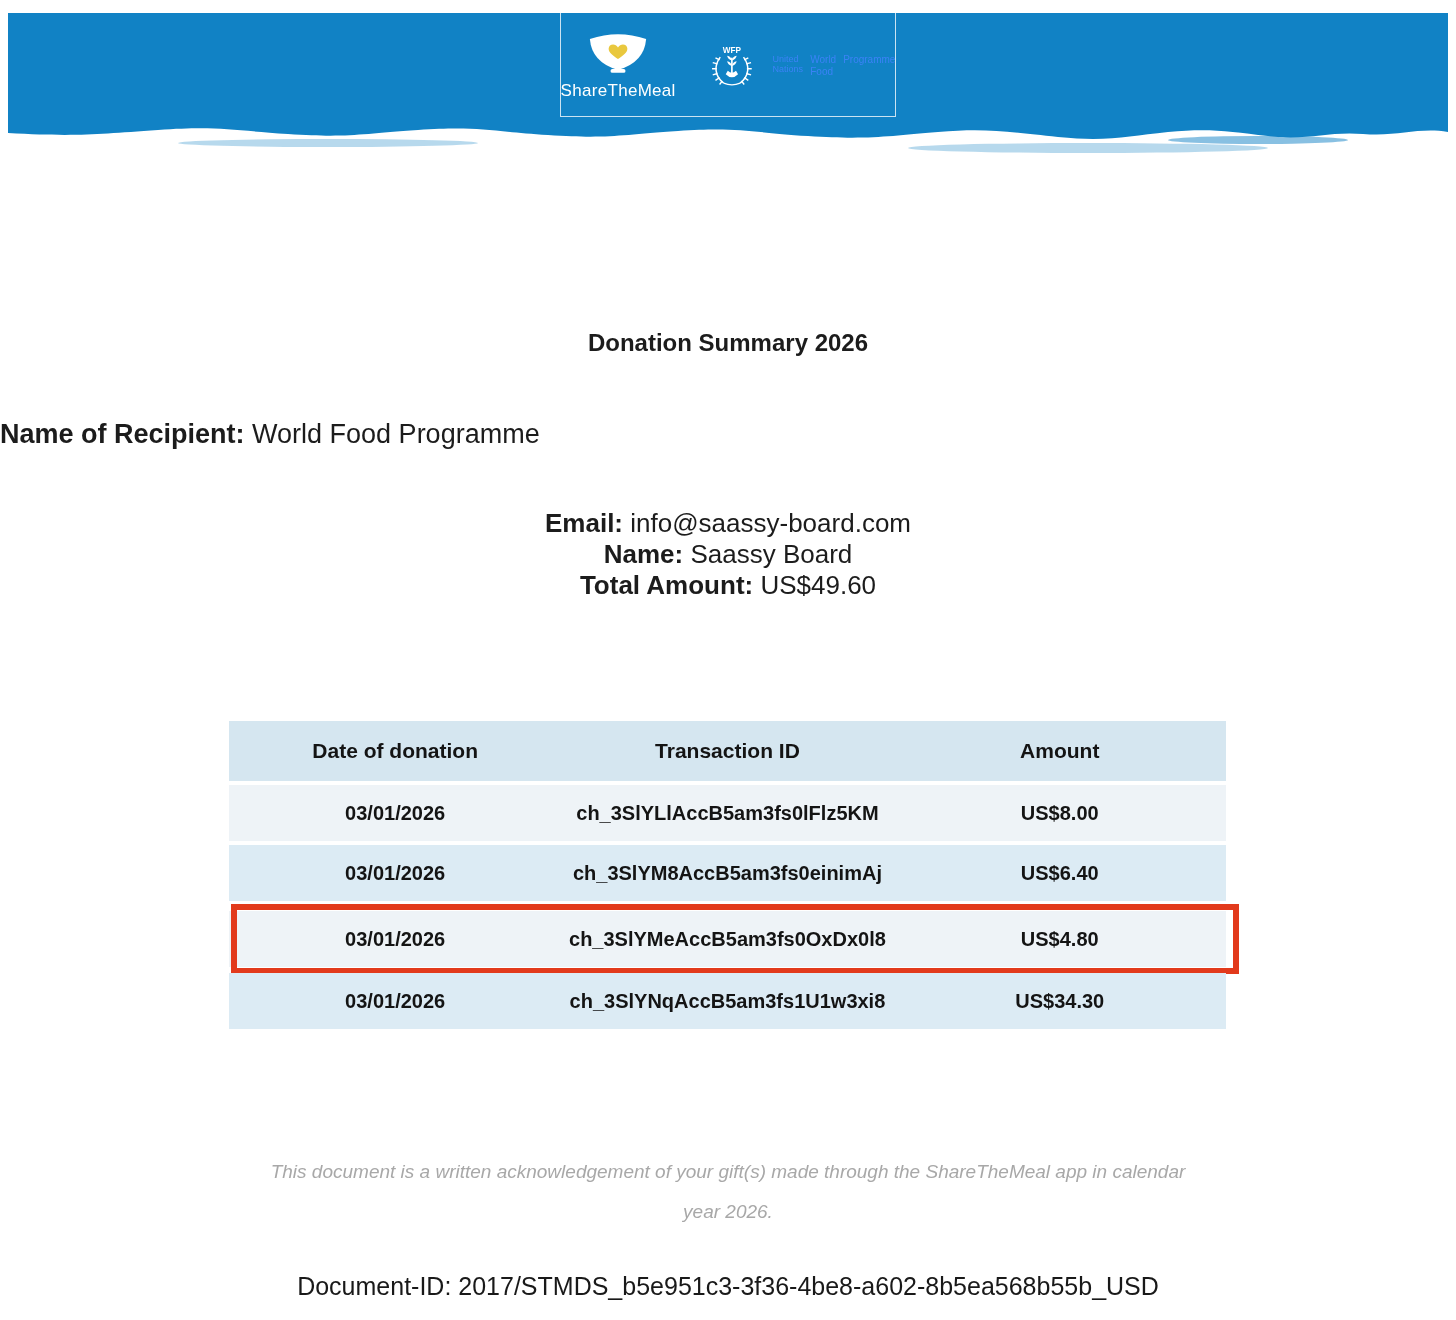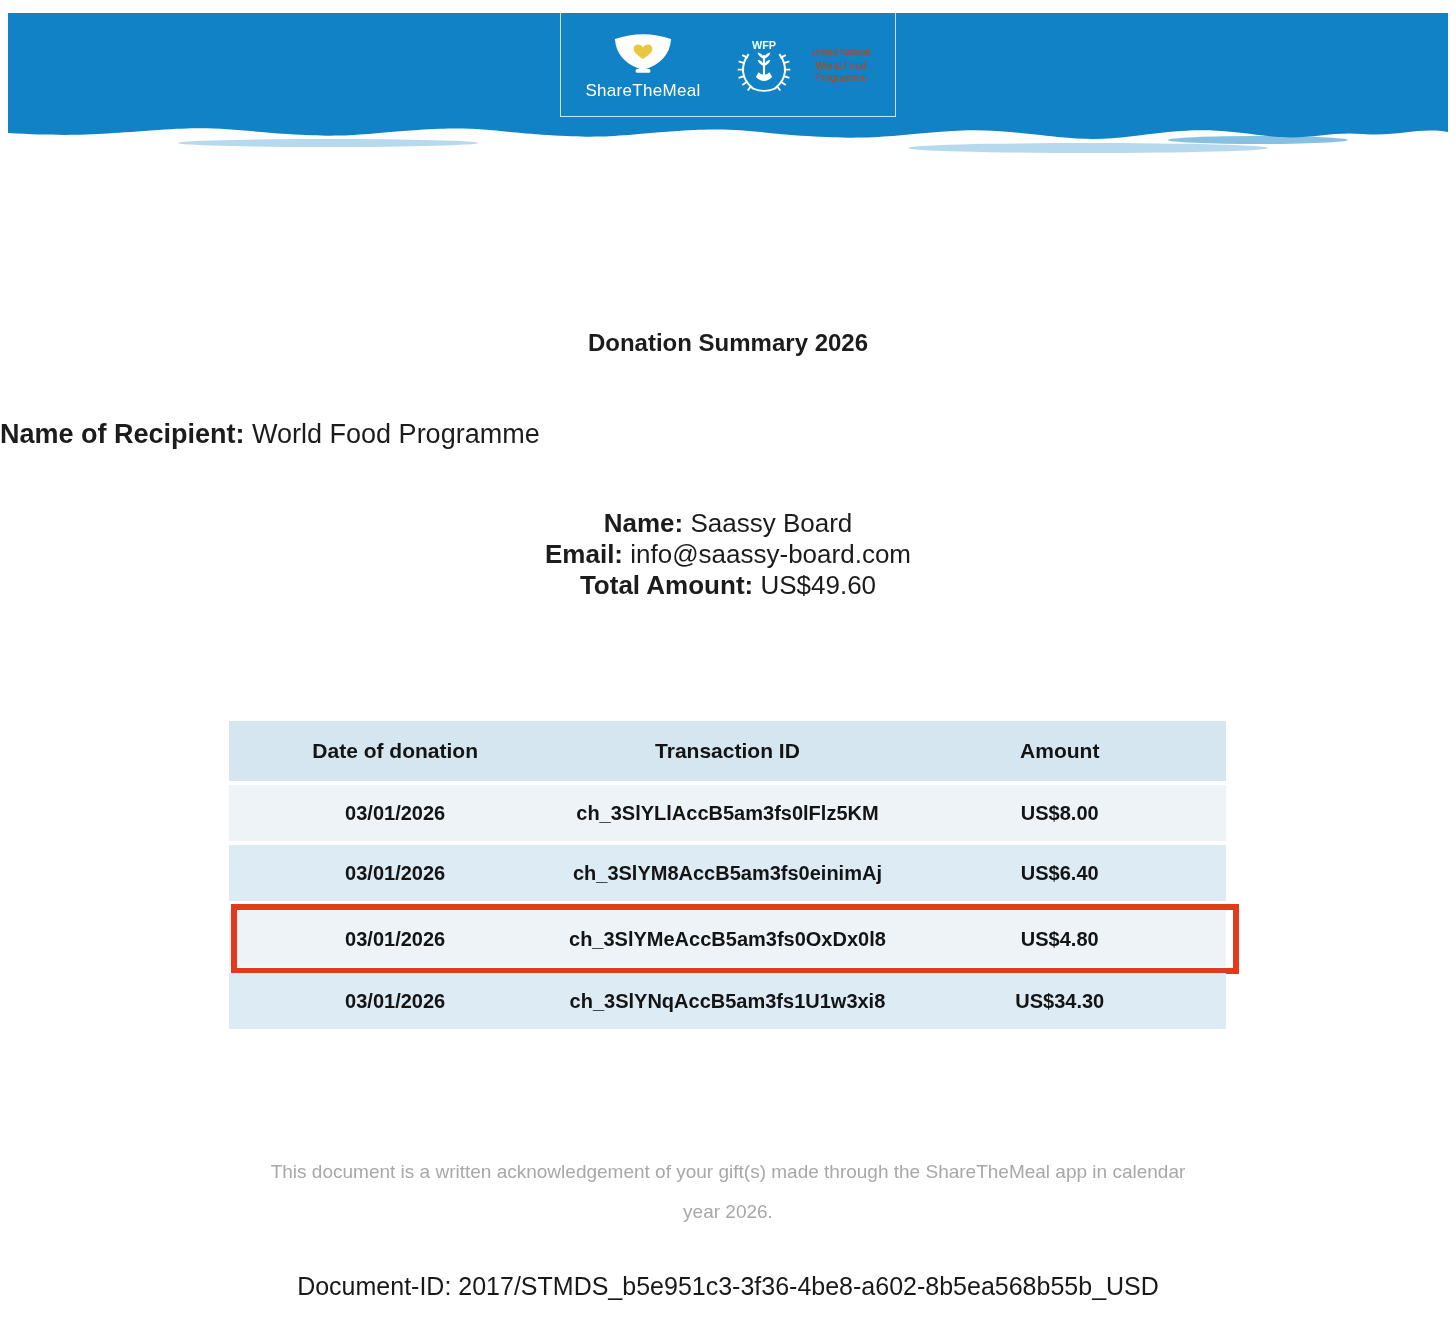--- a/index.html
+++ b/index.html
@@ -22,21 +22,21 @@
   .band-svg{display:block;width:100%;height:100%;}
   .logo-box{
     position:absolute;top:-3px;left:50%;transform:translateX(-50%);
     width:336px;height:107px;
     border:1px solid rgba(255,255,255,.78);
     display:flex;align-items:center;justify-content:center;gap:34px;
   }
   .stm-block{display:flex;flex-direction:column;align-items:center;margin-top:6px;}
   .stm-label{color:#fff;font-size:17px;letter-spacing:.3px;margin-top:5px;}
   .wfp-block{display:flex;align-items:center;gap:19px;margin-top:4px;}
-  .wfp-text{display:flex;flex-direction:column;color:#c2410c;line-height:1.18;align-items:center;}
+  .wfp-text{display:flex;flex-direction:row;color:#3b82f6;line-height:1.18;}
   .wfp-un{font-size:9px;font-weight:400;margin-bottom:2px;}
   .wfp-bold{font-size:10px;font-weight:400;}
 
   
   .doc-title{position:absolute;top:329px;left:0;width:100%;text-align:center;
     font-size:24px;font-weight:700;color:#1c1c1c;}
   .recipient-line{position:absolute;top:419px;left:0;width:100%;text-align:left;
     font-size:27px;color:#1c1c1c;}
   .recipient-line b{font-weight:700;}
   .donor-block{position:absolute;top:508px;left:0;width:100%;text-align:center;
@@ -53,21 +53,21 @@
   .t-row.even{background:var(--row-alt-bg);}
   .t-row.highlighted{margin-top:10px;margin-bottom:6px;}
   .t-row.highlighted::after{
     content:"";position:absolute;top:-7px;bottom:-7px;left:2px;right:-13px;
     border:6px solid var(--highlight-red);pointer-events:none;}
   .t-cell{width:33.33%;display:flex;align-items:center;justify-content:center;
     font-size:20px;font-weight:700;color:#141414;}
 
   
   .ack-note{position:absolute;top:1152px;left:0;width:100%;text-align:center;
-    font-size:19px;line-height:40px;color:var(--note-gray);}
+    font-style:italic;font-size:19px;line-height:40px;color:var(--note-gray);}
   .doc-id{position:absolute;top:1272px;left:0;width:100%;text-align:center;
     font-size:25px;color:#191919;}
 </style>
 </head>
 <body>
 
 <div class="page">
 
   <div class="band-wrap">
     <svg class="band-svg" viewBox="0 0 1440 152" preserveAspectRatio="none">
@@ -125,26 +125,26 @@
 
   <div class="doc-title">Donation Summary 2026</div>
 
   <div class="recipient-line">
     <b>Name of Recipient:</b>
     <span>World Food Programme</span>
   </div>
 
   <div class="donor-block">
     <div>
+      <b>Email:</b>
+      <span>info@saassy-board.com</span>
+    </div>
+    <div>
       <b>Name:</b>
       <span>Saassy Board</span>
-    </div>
-    <div>
-      <b>Email:</b>
-      <span>info@saassy-board.com</span>
     </div>
     <div>
       <b>Total Amount:</b>
       <span>US$49.60</span>
     </div>
   </div>
 
   <div class="don-table">
     <div class="t-header">
       <div class="t-cell">Date of donation</div>

